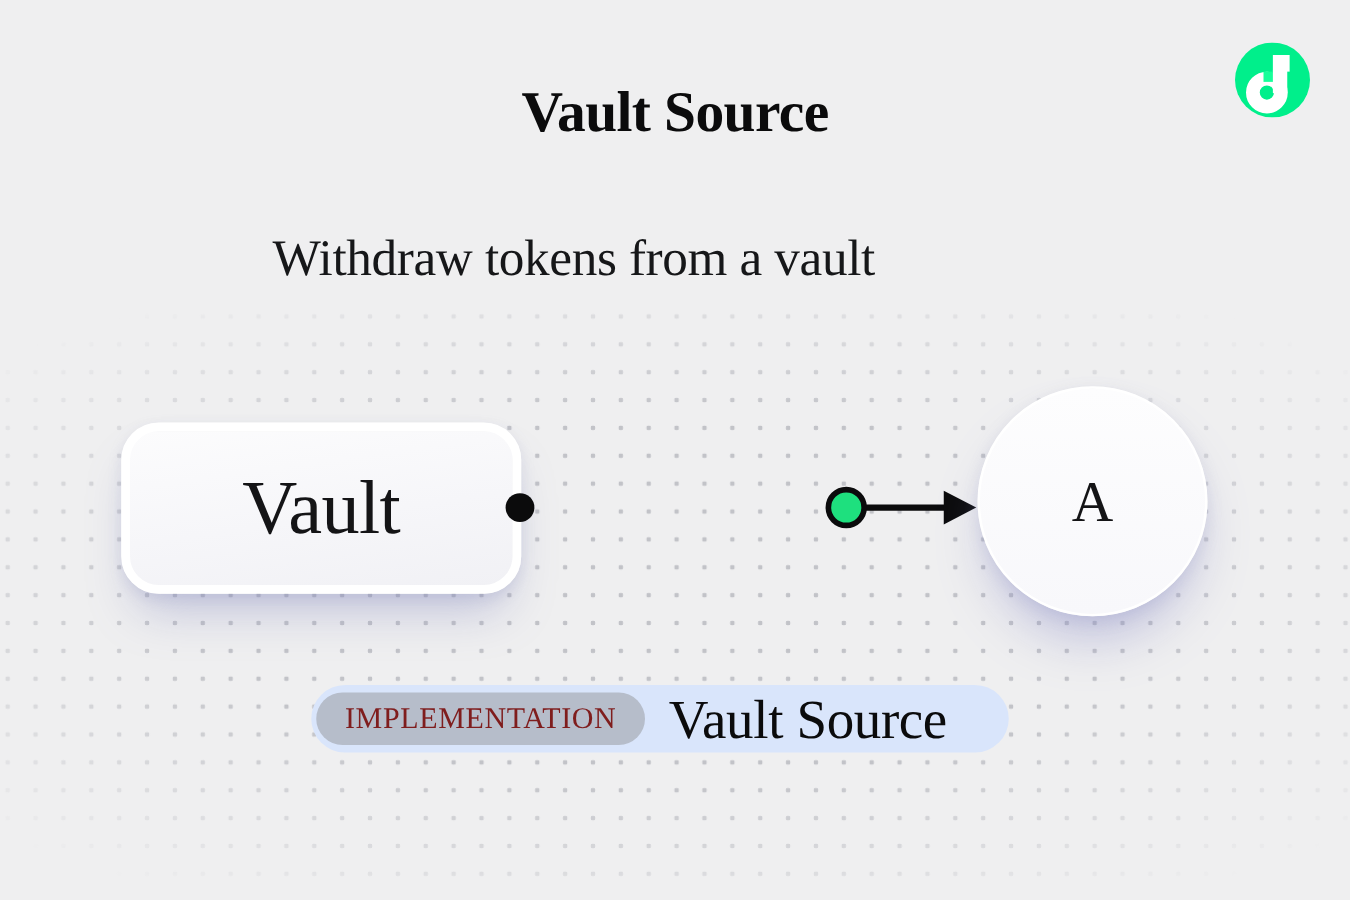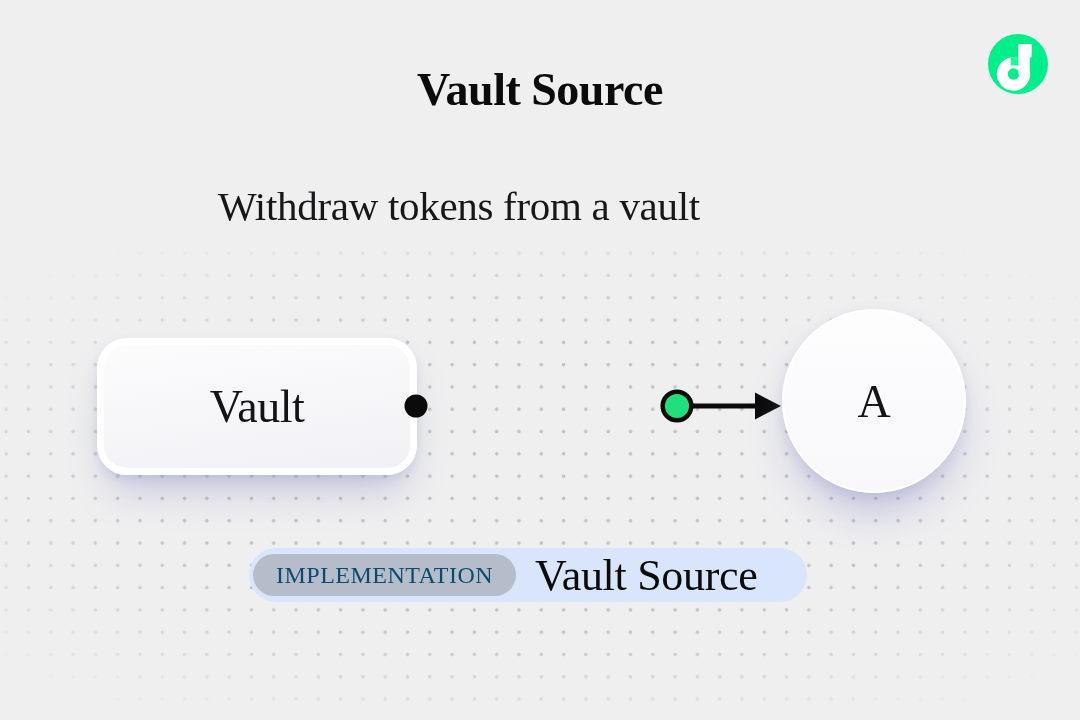--- a/index.html
+++ b/index.html
@@ -26,40 +26,40 @@
     position:absolute;left:0;top:182px;width:918px;
     text-align:center;font-size:41px;font-weight:400;letter-spacing:-.3px;color:#161719;
   }
   .vault-box{
     position:absolute;left:97px;top:338px;width:320px;height:137px;
     box-sizing:border-box;border:7px solid #ffffff;border-radius:30px;
     background:linear-gradient(172deg,#fcfcfd 0%,#f6f6f9 55%,#f1f1f5 100%);
     box-shadow:0 24px 38px -12px rgba(124,128,186,.42),0 4px 10px rgba(140,142,190,.18);
     display:flex;align-items:center;justify-content:center;
   }
-  .vault-box span{font-size:46px;letter-spacing:-.5px;color:#141416;text-align:right;}
+  .vault-box span{font-size:61px;letter-spacing:-.5px;color:#141416;text-align:right;}
   .account-circle{
     position:absolute;left:782px;top:309px;width:184px;height:184px;
     box-sizing:border-box;border:2px solid #ffffff;border-radius:50%;
     background:linear-gradient(180deg,#fdfdfe 0%,#f8f8fb 100%);
     box-shadow:0 26px 42px -10px rgba(128,130,196,.45),0 4px 12px rgba(140,142,190,.18);
     display:flex;align-items:center;justify-content:center;
   }
   .account-circle span{font-size:46px;color:#141416;}
   .arrow-svg{position:absolute;left:0;top:0;width:1080px;height:720px;pointer-events:none;}
   .impl-badge{
     position:absolute;left:249px;top:548px;width:558px;height:54px;
     box-sizing:border-box;border-radius:27px;background:#d9e5fb;
     display:flex;align-items:center;
   }
   .impl-tag{
     box-sizing:border-box;margin-left:4px;height:42px;padding:0 23px;
     border-radius:21px;background:#b6bdca;
     display:flex;align-items:center;
-    font-size:24px;font-weight:400;letter-spacing:.5px;color:#0c4a6e;
+    font-size:24px;font-weight:400;letter-spacing:.5px;color:#7f1d1d;
   }
   .impl-name{margin-left:19px;font-size:44px;letter-spacing:-.3px;color:#0b0b0c;}
   .flow-logo{position:absolute;left:988px;top:34px;width:60px;height:60px;}
 </style>
 <title>Vault Source</title></head>
 <body>
 
 <div class="canvas">
 
   <div class="dots"></div>

